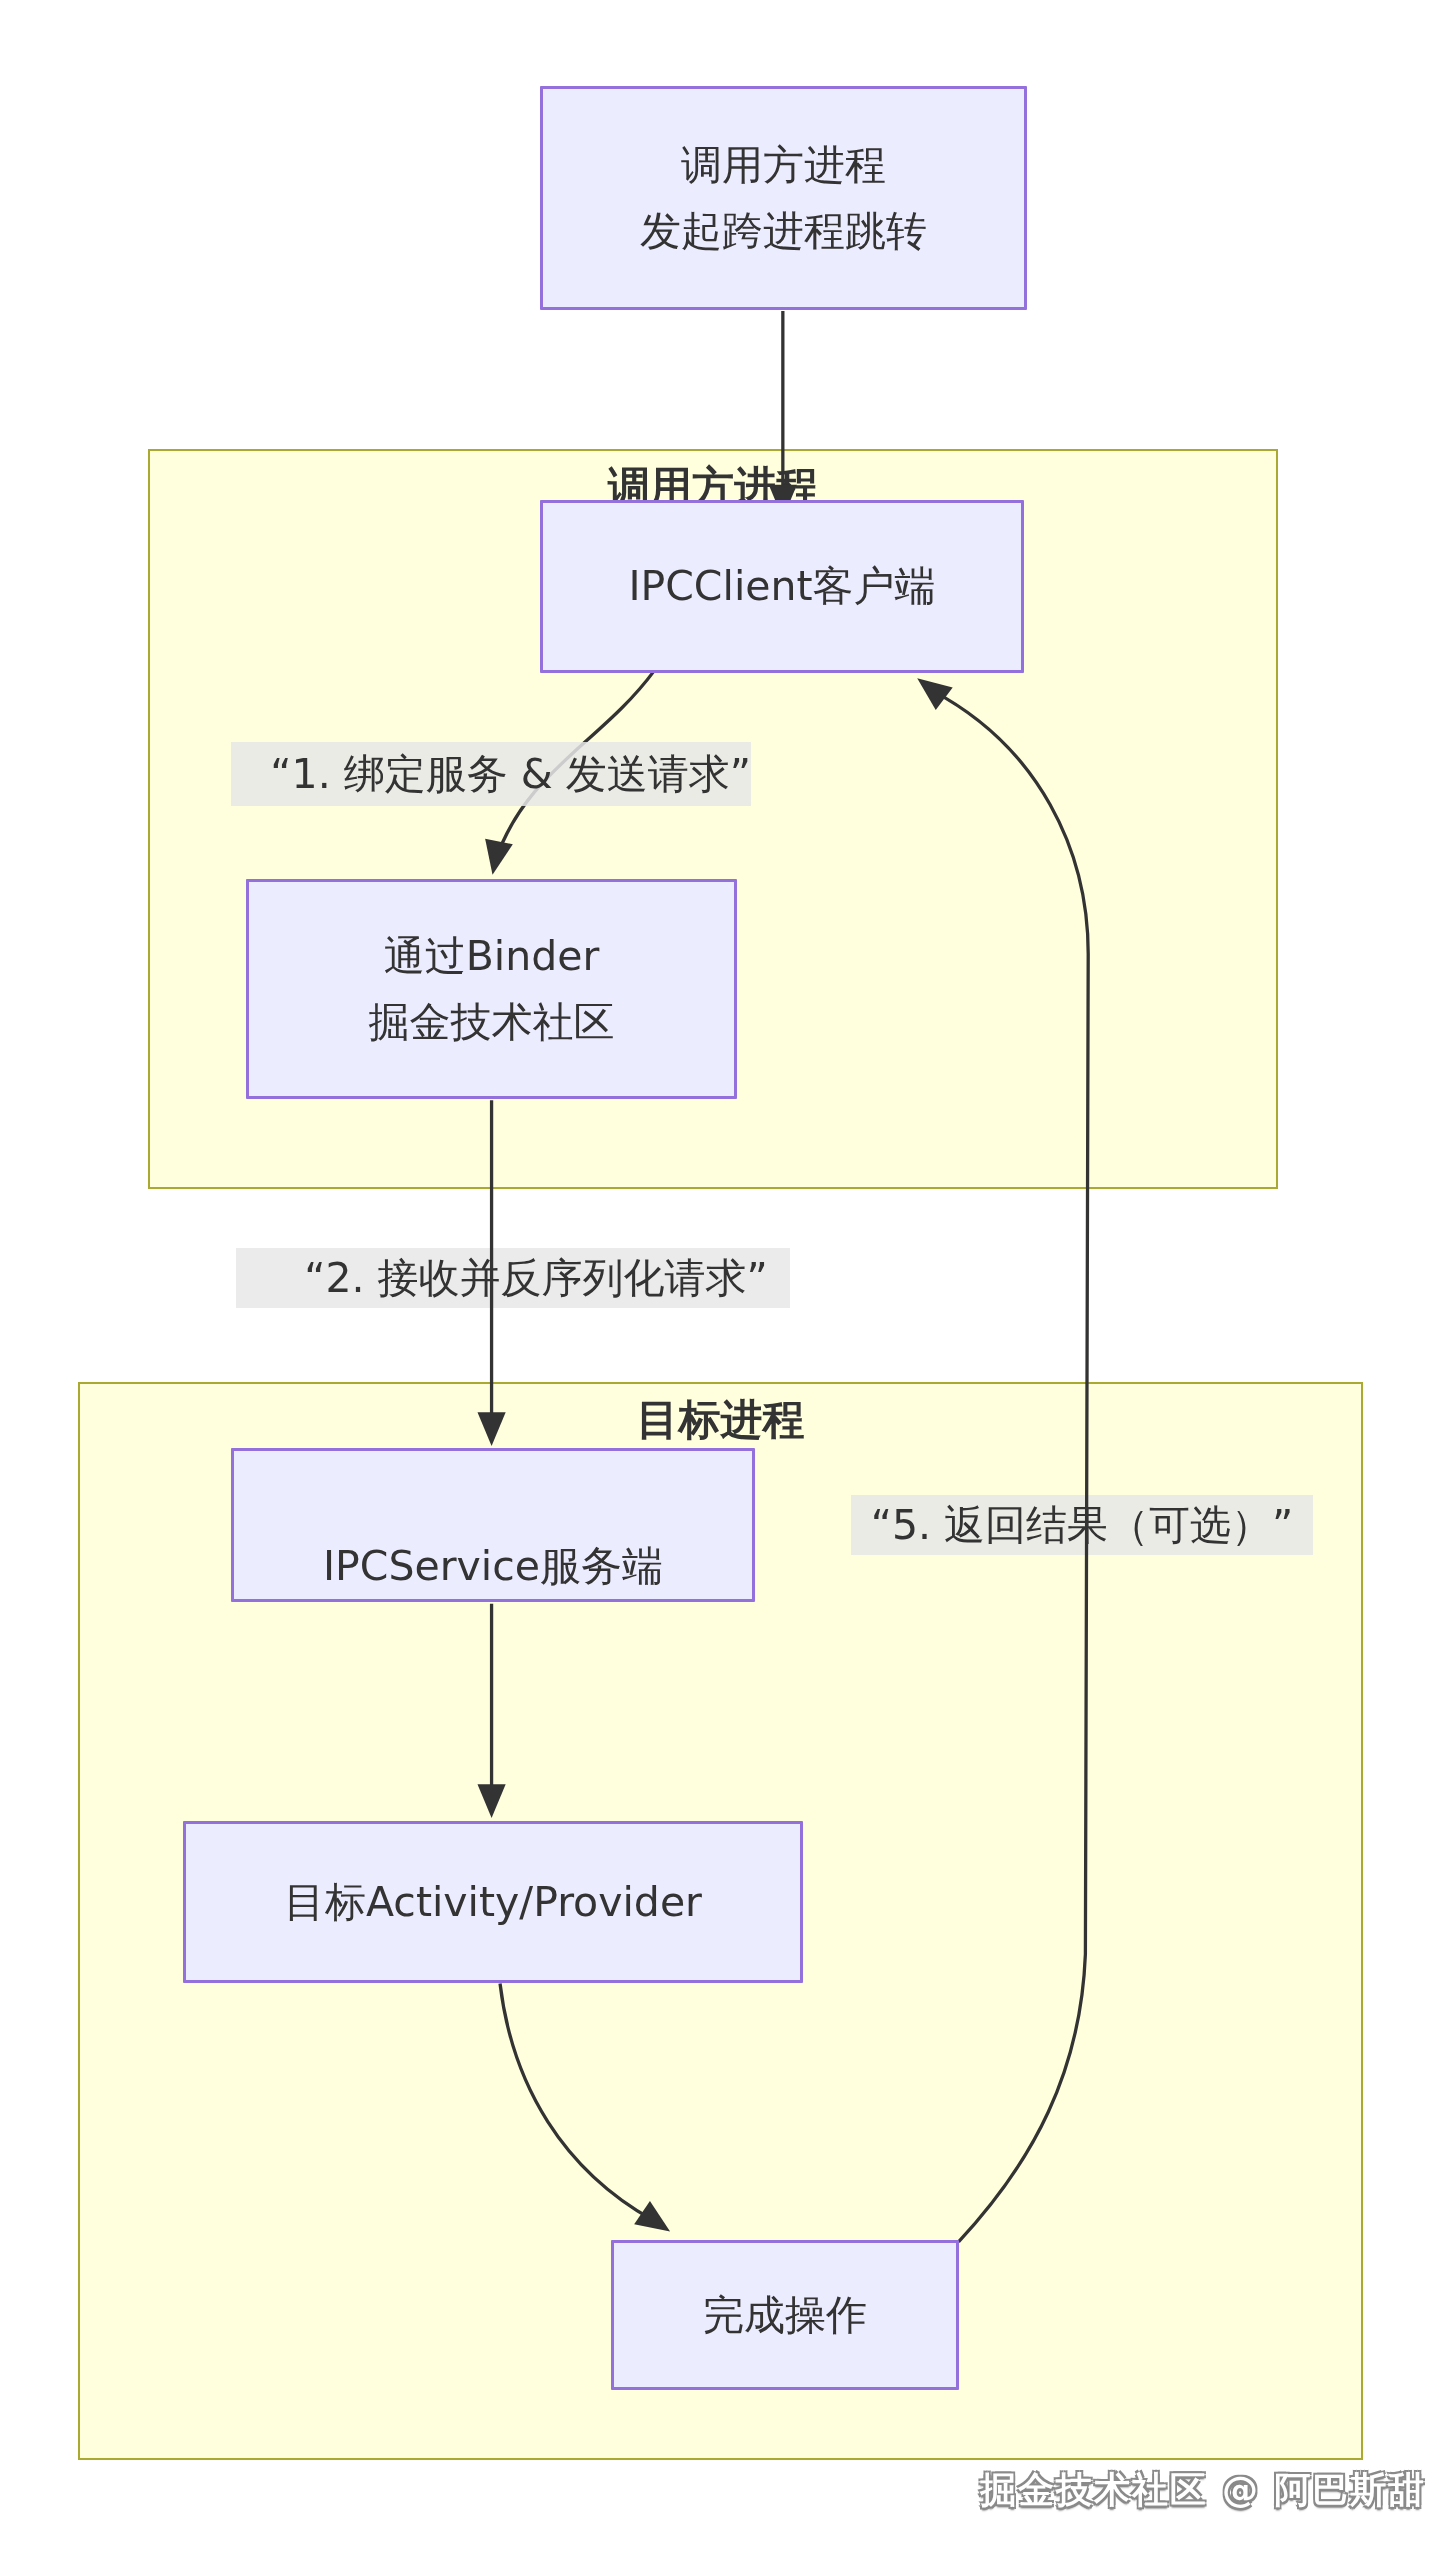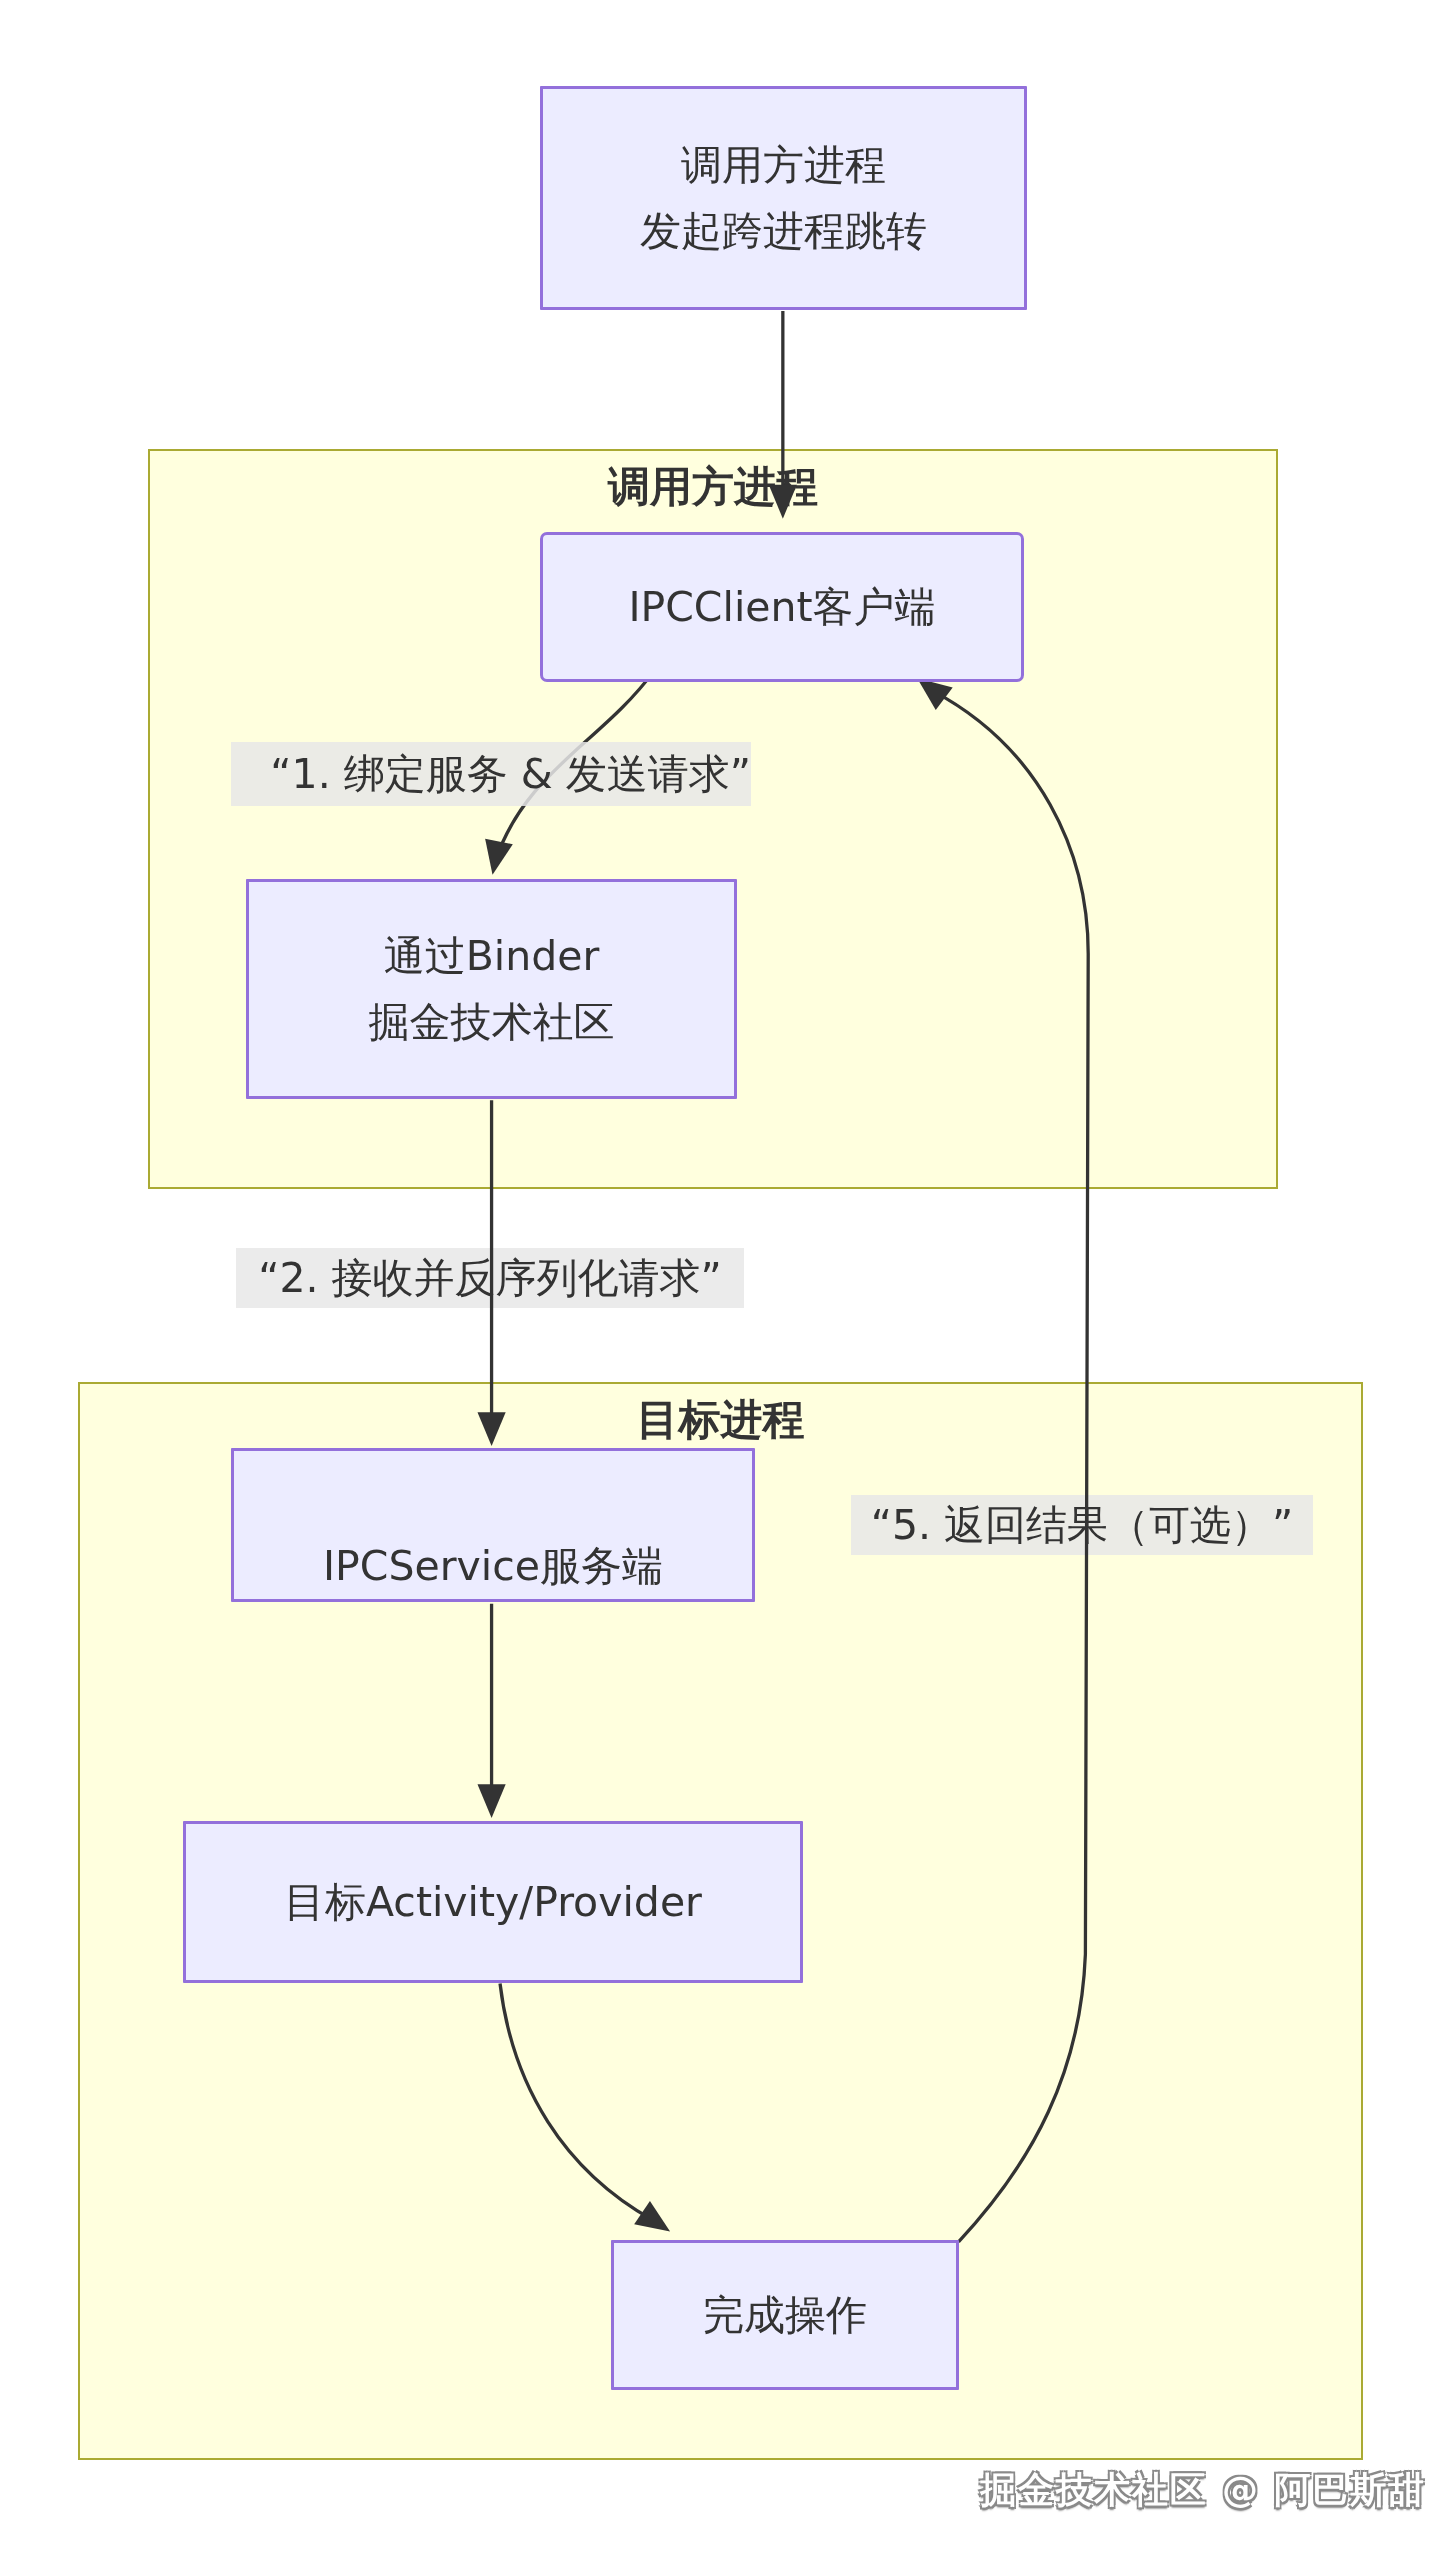--- a/index.html
+++ b/index.html
@@ -73,27 +73,27 @@
       -1.9px -1.9px 0 #8a8a8a, 1.9px -1.9px 0 #8a8a8a,
       -1.9px  1.9px 0 #8a8a8a, 1.9px  1.9px 0 #8a8a8a,
        0 2.8px 1.9px #777777;
     z-index:6;
     letter-spacing:1.9px;
   }
   
   #cluster-caller{left:148px;top:449px;width:1130px;height:740px;}
   #cluster-target{left:78px;top:1382px;width:1285px;height:1078px;}
   #node-start{left:540px;top:86px;width:487px;height:224px;}
-  #node-client{left:540px;top:532px;width:484px;height:150px;border-radius:7px;}
+  #node-client{left:540px;top:500px;width:484px;height:173px;}
   #node-binder{left:246px;top:879px;width:491px;height:220px;}
   #node-service{left:231px;top:1448px;width:524px;height:154px;justify-content:flex-end;}
   #node-activity{left:183px;top:1821px;width:620px;height:162px;}
   #node-complete{left:611px;top:2240px;width:348px;height:150px;}
   #label-step1{left:231px;top:742px;width:520px;height:64px;align-items:flex-end;}
-  #label-step2{left:236px;top:1248px;width:508px;height:60px;}
+  #label-step2{left:236px;top:1248px;width:508px;height:60px;padding-left:46px;}
   #label-step3{left:281px;top:1669px;width:414px;height:68px;}
   #label-step4{left:209px;top:2011px;width:566px;height:155px;}
   #label-step5{left:851px;top:1495px;width:462px;height:60px;}
 </style>
 </head>
 <body>
 
 <div class="canvas">
 
   <div class="cluster" id="cluster-caller">

